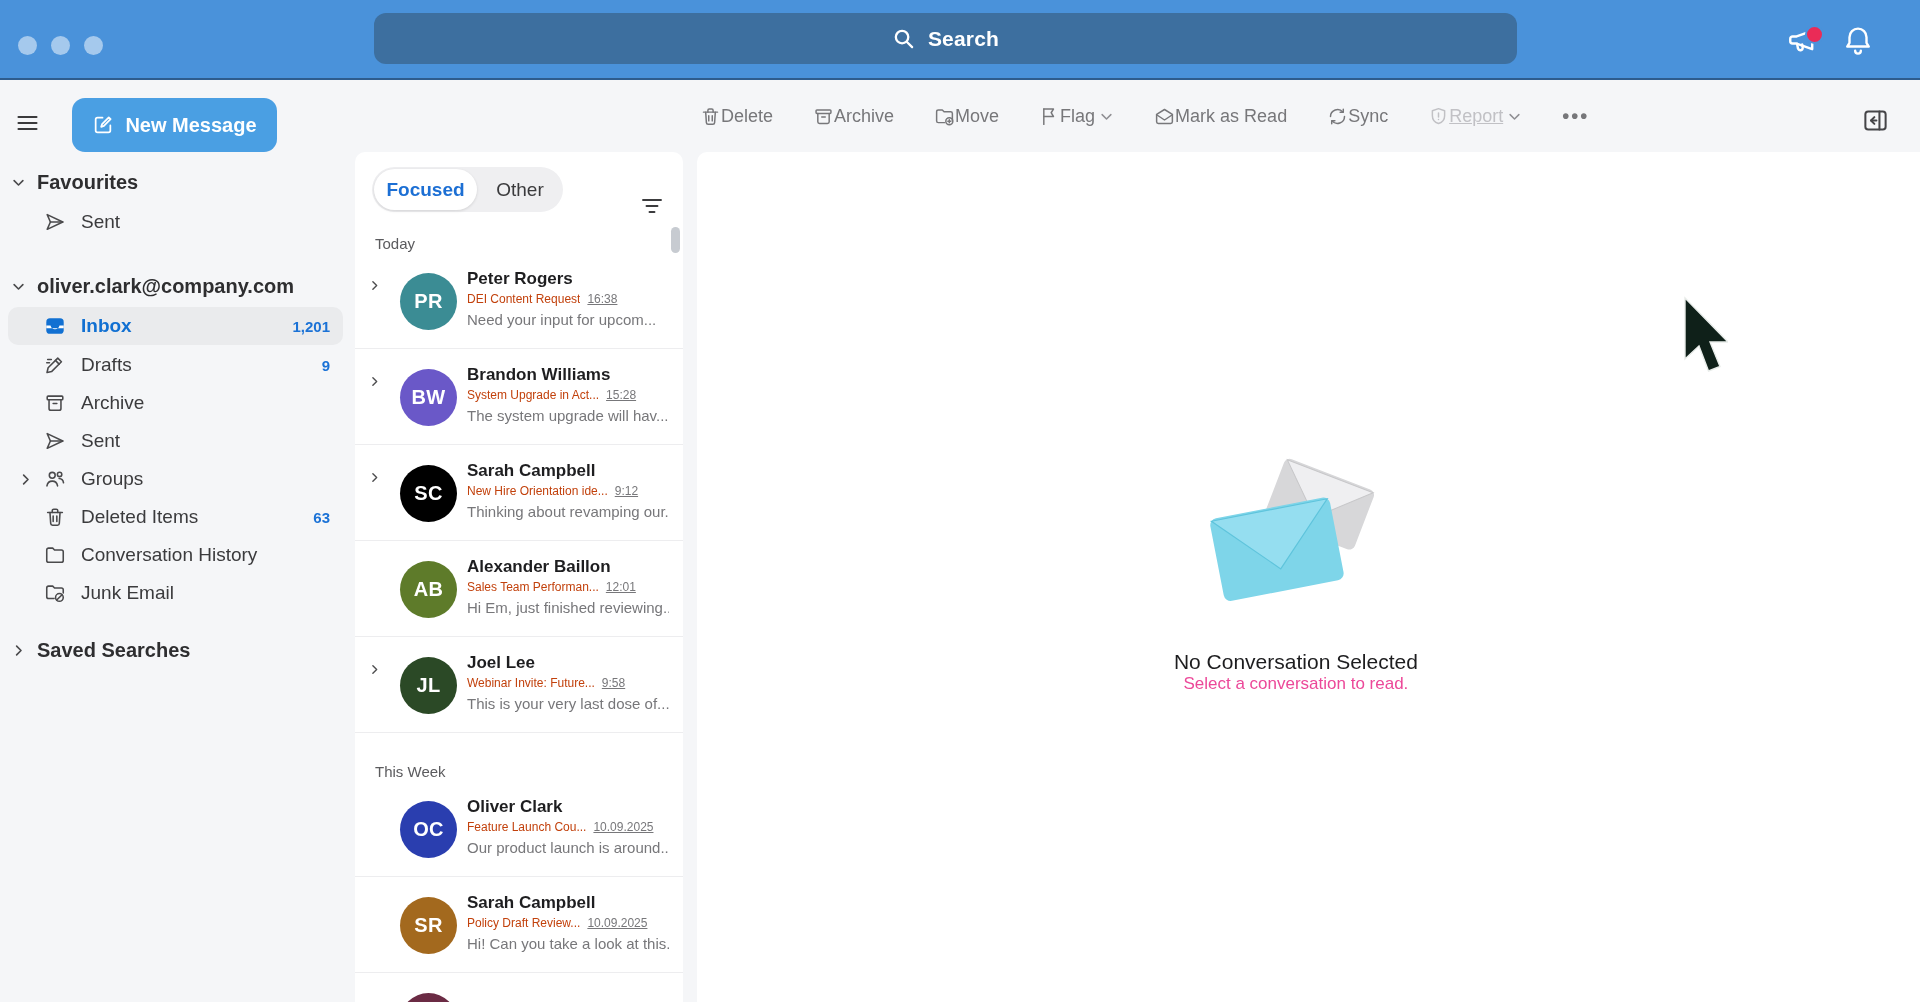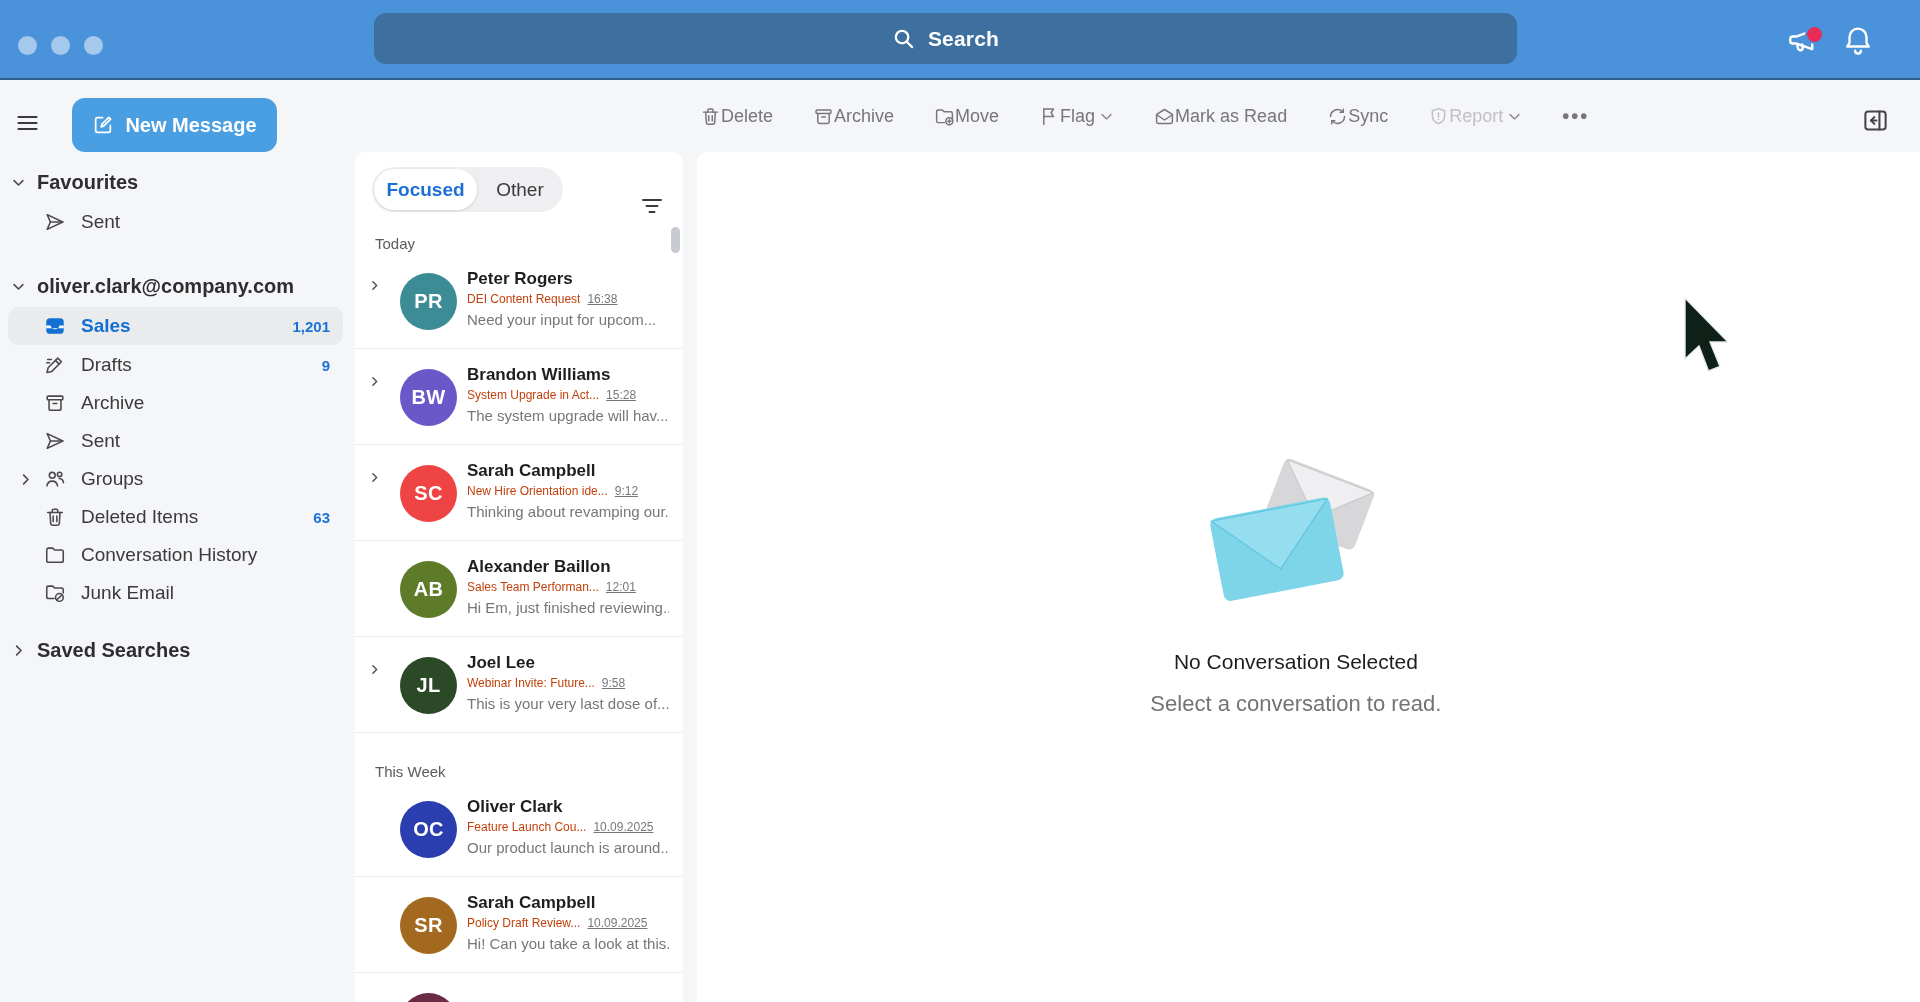--- a/index.html
+++ b/index.html
@@ -22,21 +22,21 @@
   .bell { left:1841px; }
   .notif-dot { position:absolute; left:1805px; top:25px; width:19px; height:19px;
                border-radius:50%; border:2px solid #4a92da; }
 
   
   .toolbar { position:absolute; left:700px; top:80px; height:72px; display:flex;
              align-items:center; gap:40px; color:#77777a; font-size:18px; }
   .tool { display:flex; align-items:center; gap:0; cursor:pointer; white-space:nowrap; }
   .tool svg { width:21px; height:21px; flex:none; }
   .tool .chev { width:15px; height:15px; margin-left:4px; color:#8f8f93; }
-  .tool.disabled { color:#c1c1c5; }
+  .tool.disabled { color:#c1c1c5;text-decoration:underline; }
   .tool.more { letter-spacing:2px; font-weight:700; font-size:20px; }
   .panel-toggle { position:absolute; left:1862px; top:107px; width:27px; height:27px;
                   color:#454548; cursor:pointer; }
 
   
   .sidebar { position:absolute; left:0; top:80px; width:355px; }
   .hamburger { position:absolute; left:14px; top:31px; width:27px; height:24px; color:#3a3a3c; cursor:pointer; }
   .new-msg { position:absolute; left:72px; top:18px; width:205px; height:54px; border:none;
              background:#4a9fe3; color:#fff; border-radius:13px; font-size:20px; font-weight:600;
              font-family:inherit; display:flex; align-items:center; justify-content:center; gap:11px; cursor:pointer; }
@@ -83,21 +83,21 @@
   .e-subject { font-size:12px; color:#c2410c; white-space:nowrap; overflow:hidden; flex:0 1 auto; }
   .e-time { font-size:12px; color:#77777a; margin-left:7px; flex:none;text-decoration:underline; }
   .e-preview { font-size:15px; color:#77777a; line-height:20px; white-space:nowrap; overflow:hidden; }
 
   
   .read-card { position:absolute; left:697px; top:152px; width:1223px; height:850px;
                background:#fff; border-radius:10px 0 0 0; }
   .empty-state { position:absolute; left:50%; top:300px; transform:translateX(-53%);
                  width:420px; text-align:center; }
   .empty-title { margin-top:34px; font-size:21px; font-weight:400; color:#1d1d1f; }
-  .empty-sub { margin-top:17px; font-size:22px; color:#737373; }
+  .empty-sub { font-size:17px; color:#ec4899; }
 
   .cursor { position:absolute; left:1678px; top:293px; width:50px; height:85px; z-index:50; pointer-events:none; }
 </style>
 </head>
 <body>
 
 <div class="topbar">
   <span class="traffic t1"></span>
   <span class="traffic t2"></span>
   <span class="traffic t3"></span>
@@ -232,21 +232,21 @@
           <path d="M5 9 l7 7 7 -7"></path>
         </svg>
       <span>oliver.clark@company.com</span>
     </div>
 
     <div class="side-item tall selected">
       <svg class="glyph" viewBox="0 0 24 24">
         <rect x="2.5" y="3.5" width="19" height="17" rx="4" fill="currentColor"></rect>
         <path d="M2.5 11.5 h4.6 a5 5 0 0 0 9.8 0 h4.6 v3 h-19 z" fill="#fff"></path>
       </svg>
-      <span>Sales</span>
+      <span>Inbox</span>
       <span class="count">1,201</span>
     </div>
     <div class="side-item">
       <svg class="glyph" viewBox="0 0 24 24" fill="none" stroke="currentColor" stroke-width="1.7" stroke-linecap="round" stroke-linejoin="round">
         <path d="M15 4.5 l4 4 L8.5 19 l-5.2 1.2 L4.5 15 z"></path>
           <path d="M12.5 7 l4 4"></path>
           <path d="M3 9.5 h3 M4 6 h4"></path>
       </svg>
       <span>Drafts</span>
       <span class="count">9</span>
@@ -359,21 +359,21 @@
           <span class="e-subject">System Upgrade in Act...</span>
           <span class="e-time">15:28</span>
         </div>
         <div class="e-preview">The system upgrade will hav...</div>
       </div>
     </div>
     <div class="email-row">
       <svg class="exp-chev" viewBox="0 0 24 24" fill="none" stroke="currentColor" stroke-width="2.6" stroke-linecap="round" stroke-linejoin="round">
           <path d="M9 5 l7 7 -7 7"></path>
         </svg>
-      <span class="avatar" style="background: #ef4444;">
+      <span class="avatar" style="background: #000000;">
           <span>SC</span>
         </span>
       <div class="erow-text">
         <div class="e-name">Sarah Campbell</div>
         <div class="e-line2">
           <span class="e-subject">New Hire Orientation ide...</span>
           <span class="e-time">9:12</span>
         </div>
         <div class="e-preview">Thinking about revamping our...</div>
       </div>

